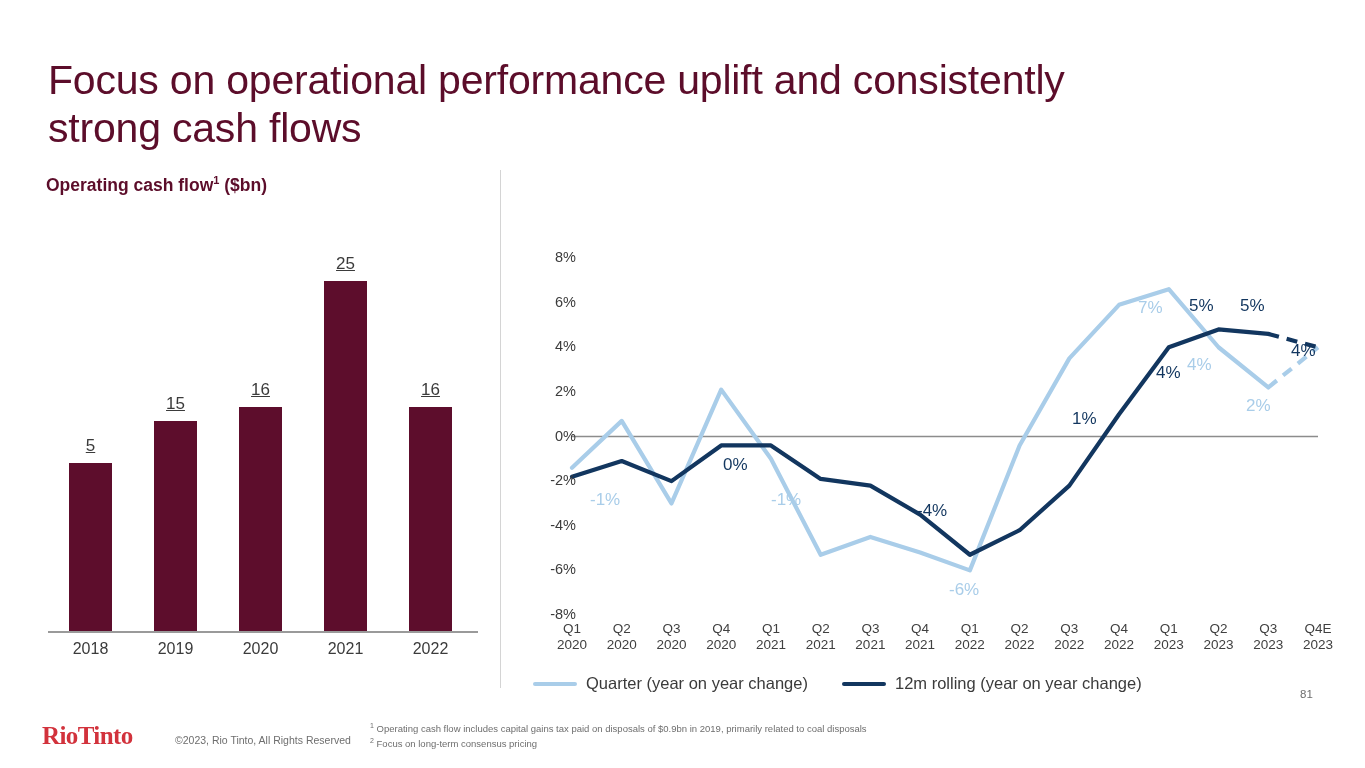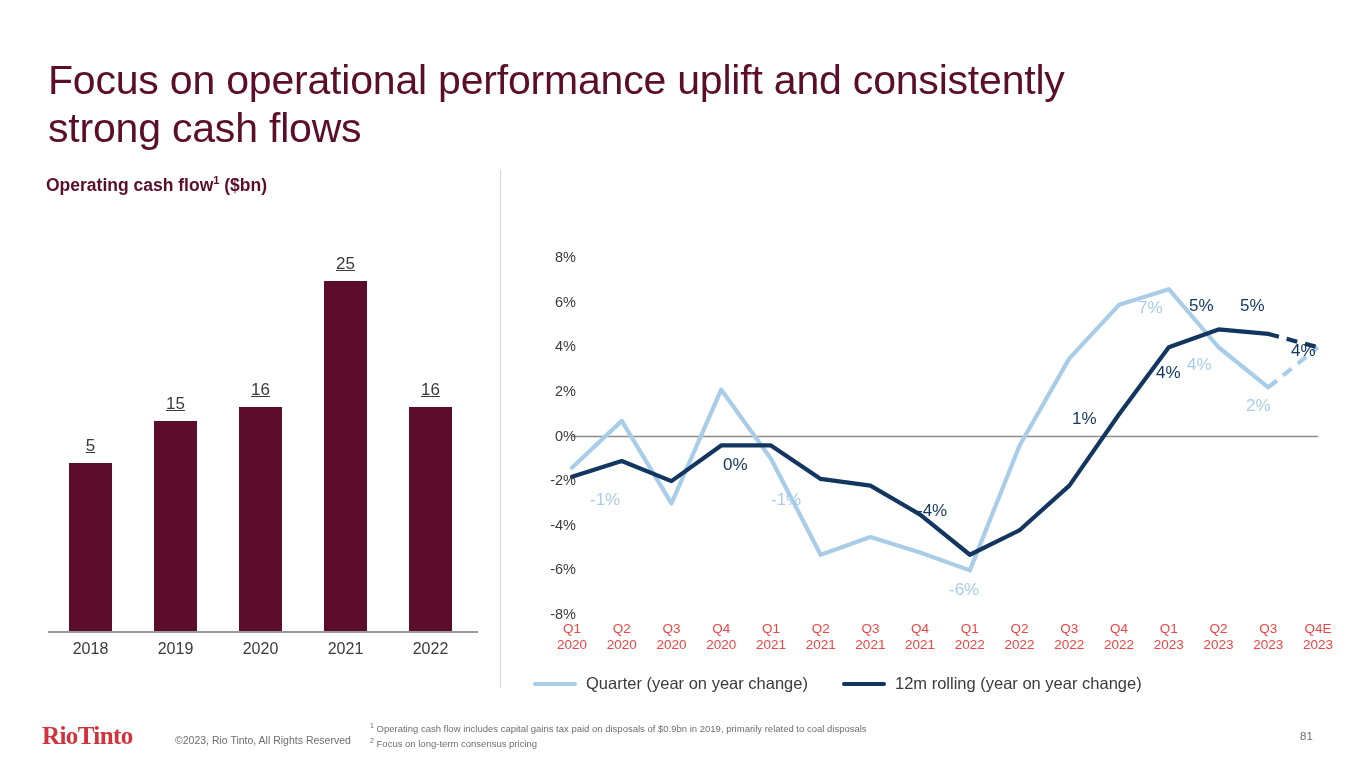--- a/index.html
+++ b/index.html
@@ -51,21 +51,21 @@
     font-size:16px;color:#3b3b3b;
   }
 
   
   #line-chart{position:absolute;left:505px;top:235px;width:845px;height:460px;}
   .ytick{
     position:absolute;left:0;width:46px;text-align:right;
     font-size:14.5px;color:#3b3b3b;
   }
   .xtick{
-    position:absolute;text-align:center;font-size:13.5px;color:#ef4444;
+    position:absolute;text-align:center;font-size:13.5px;color:#404040;
     line-height:1.18;width:58px;
   }
   #line-svg{position:absolute;left:0;top:0;}
   .dlabel{position:absolute;font-size:17px;white-space:nowrap;}
   .dl-dark{color:#12365f;}
   .dl-light{color:#a9cde9;}
 
   
   #legend{
     position:absolute;left:533px;top:674px;display:flex;align-items:center;gap:34px;
@@ -79,21 +79,21 @@
     position:absolute;left:42px;top:722px;
     font-family:"Liberation Serif", serif;font-weight:bold;font-size:25px;
     color:#d2323c;letter-spacing:-0.6px;
   }
   #copyright{
     position:absolute;left:175px;top:734px;font-size:10.5px;color:#6e6e6e;
     white-space:nowrap;
   }
   #footnotes{position:absolute;left:370px;top:721px;font-size:9.5px;color:#6e6e6e;line-height:1.45;}
   .fn-sup{font-size:7px;vertical-align:super;}
-  #pageno{position:absolute;left:1300px;top:730px;font-size:11.5px;color:#6e6e6e;}
+  #pageno{position:absolute;left:1300px;top:688px;font-size:11.5px;color:#6e6e6e;}
 </style>
 </head>
 <body>
 
 <div class="slide">
 
   <div id="title">Focus on operational performance uplift and consistently strong cash flows</div>
 
   <div class="subtitle" id="sub-left">
     <span>Operating cash flow</span><span class="sup">1</span><span> ($bn)</span>

